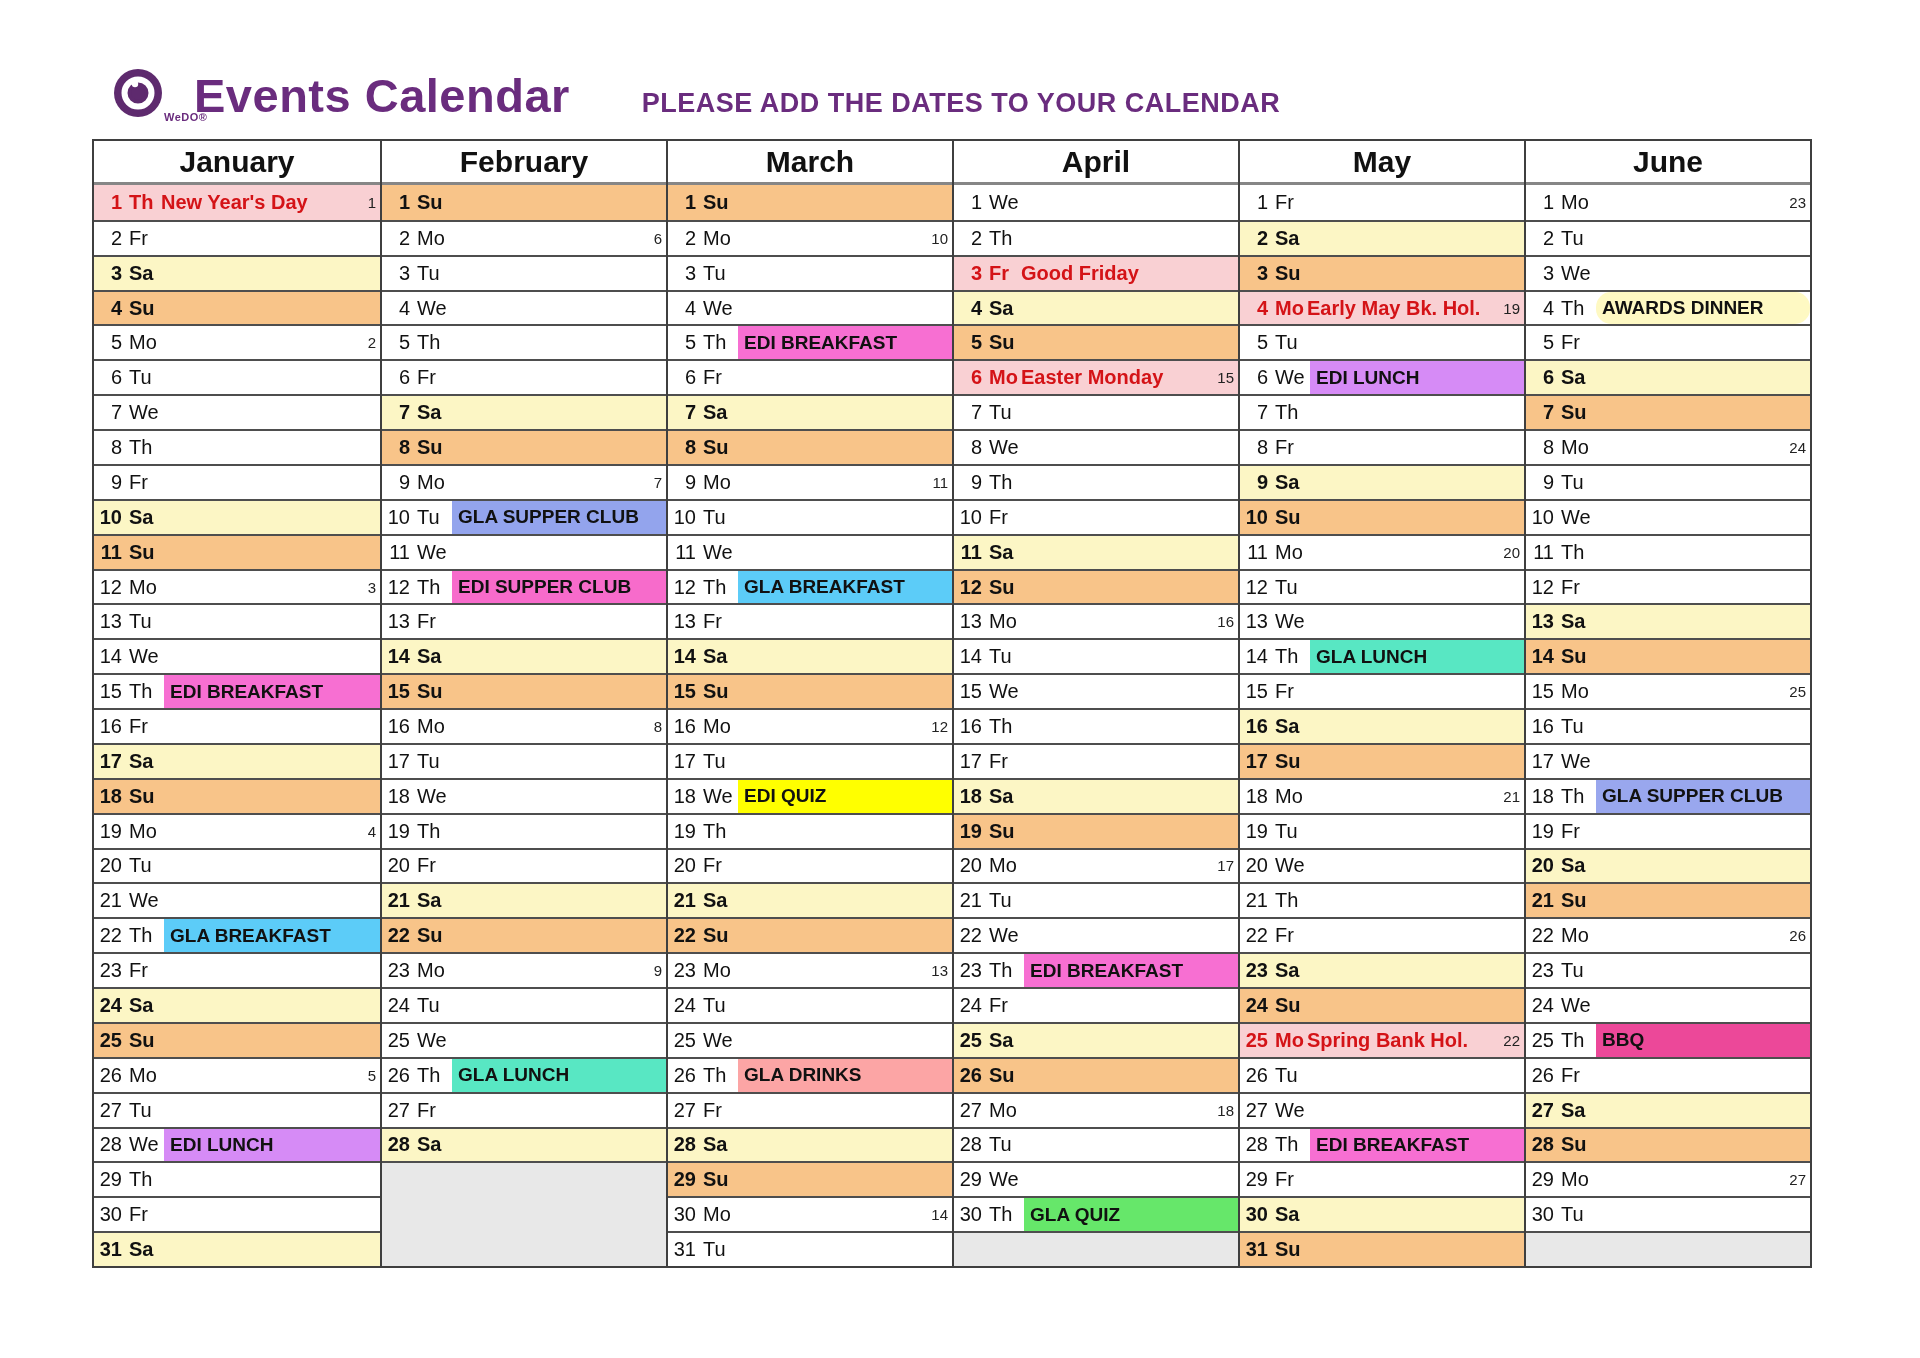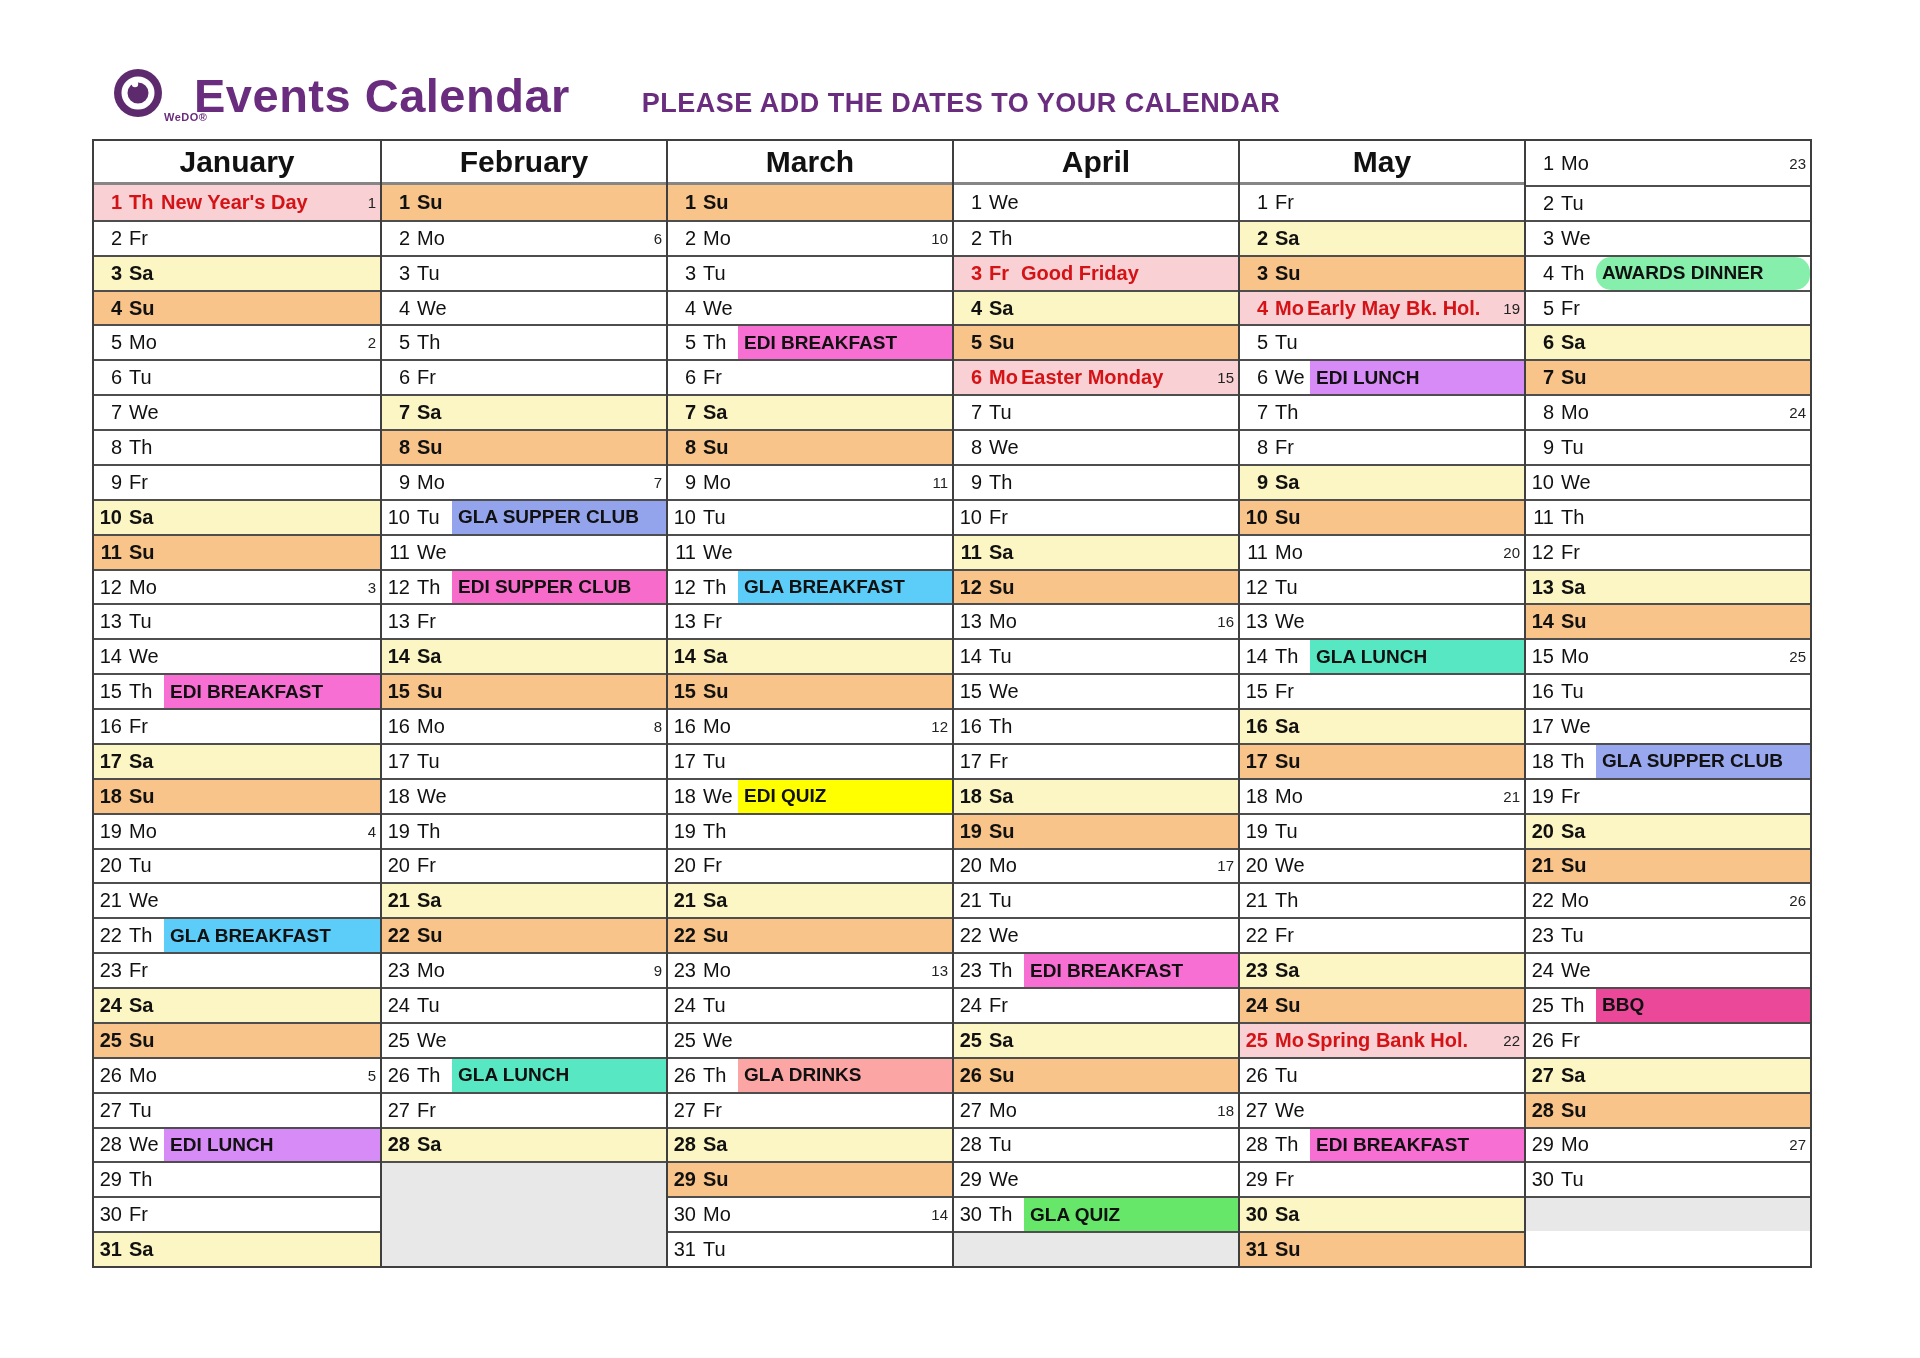--- a/index.html
+++ b/index.html
@@ -751,37 +751,38 @@
       <div class="day-row sat">
         <span class="day-num">30</span>
         <span class="day-wd">Sa</span>
       </div>
       <div class="day-row sun">
         <span class="day-num">31</span>
         <span class="day-wd">Su</span>
       </div>
     </div>
     <div class="month">
+      <div class="month-header">June</div>
       <div class="day-row first">
         <span class="day-num">1</span>
         <span class="day-wd">Mo</span>
         <span class="week-num">23</span>
       </div>
       <div class="day-row">
         <span class="day-num">2</span>
         <span class="day-wd">Tu</span>
       </div>
       <div class="day-row">
         <span class="day-num">3</span>
         <span class="day-wd">We</span>
       </div>
       <div class="day-row">
         <span class="day-num">4</span>
         <span class="day-wd">Th</span>
-        <span class="chip" style="background: #86efac; border-radius: 15px;">AWARDS DINNER</span>
+        <span class="chip" style="background: #fef9c3; border-radius: 15px;">AWARDS DINNER</span>
       </div>
       <div class="day-row">
         <span class="day-num">5</span>
         <span class="day-wd">Fr</span>
       </div>
       <div class="day-row sat">
         <span class="day-num">6</span>
         <span class="day-wd">Sa</span>
       </div>
       <div class="day-row sun">

